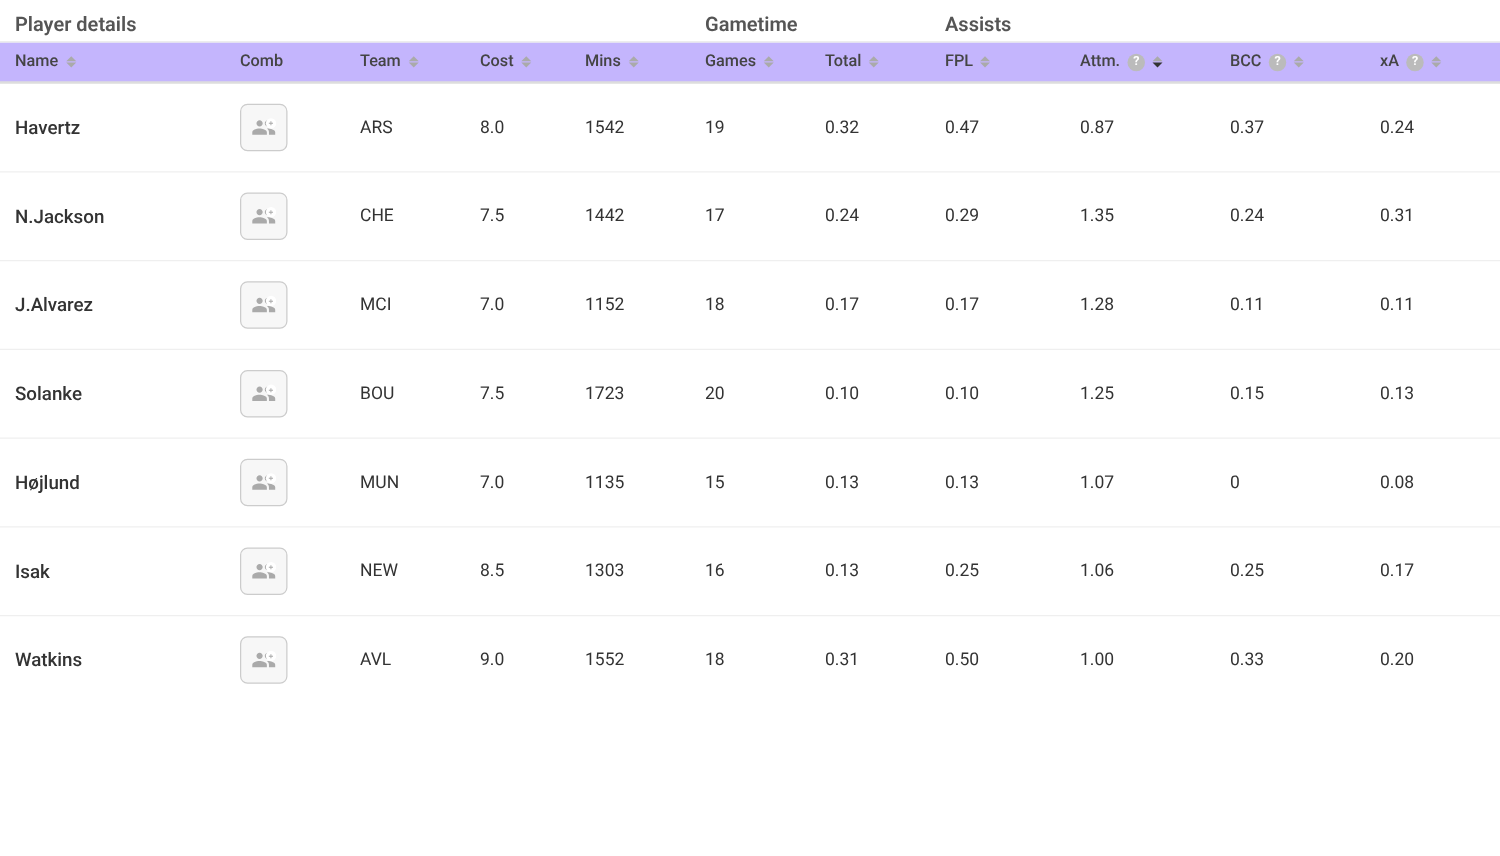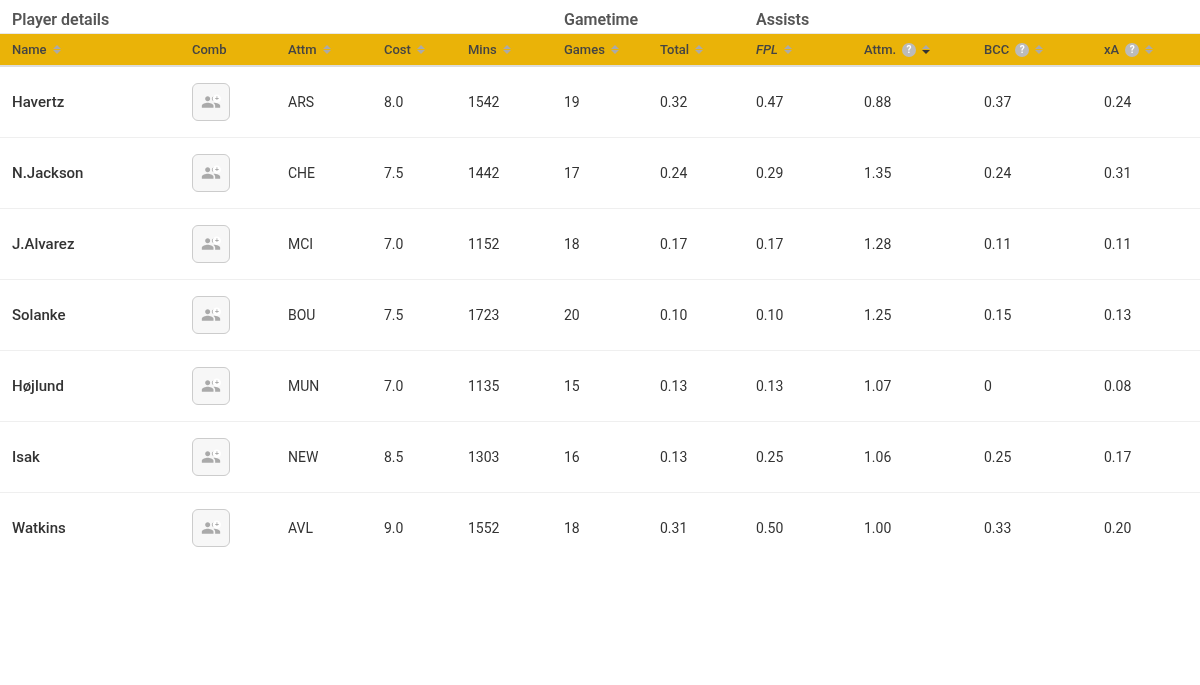--- a/index.html
+++ b/index.html
@@ -33,21 +33,21 @@
       color: #555;
       background: #fff;
     }
 
     thead tr.col-row th {
       padding: 8px 12px;
       text-align: left;
       font-weight: 500;
       font-size: 13px;
       color: #444;
-      background: #eab308;
+      background: #c4b5fd;
       border-top: 1px solid #e8e8e8;
       border-bottom: 2px solid #ddd;
       white-space: nowrap;
       cursor: pointer;
     }
 
     thead tr.col-row th .col-label {
       display: inline-flex;
       align-items: center;
       gap: 4px;
@@ -136,21 +136,21 @@
       fill: #aaa;
     }
 
     th.name-col { width: 150px; }
     th.comb-col { width: 80px; }
     th.team-col { width: 80px; }
     th.cost-col { width: 70px; }
     th.mins-col { width: 80px; }
     th.games-col { width: 80px; }
     th.total-col { width: 80px; }
-    th.fpl-col { width: 90px; font-style: italic; }
+    th.fpl-col { width: 90px; }
     th.attm-col { width: 100px; }
     th.bcc-col { width: 100px; }
     th.xa-col { width: 90px; }
   </style>
 </head>
 <body>
 
 <div class="table-container">
   <table>
     <thead>
@@ -167,21 +167,21 @@
               <span class="sort-up"></span>
               <span class="sort-down"></span>
             </span>
           </span>
         </th>
         <th class="comb-col">
           <span>Comb</span>
         </th>
         <th class="team-col">
           <span class="col-label">
-            <span>Attm</span>
+            <span>Team</span>
             <span class="sort-icon">
               <span class="sort-up"></span>
               <span class="sort-down"></span>
             </span>
           </span>
         </th>
         <th class="cost-col">
           <span class="col-label">
             <span>Cost</span>
             <span class="sort-icon">
@@ -267,21 +267,21 @@
     <circle cx="19" cy="8" r="5" fill="#fff"></circle>
     <text x="19" y="11" text-anchor="middle" font-size="8" fill="#aaa" font-weight="bold">+</text>
   </svg>
             </button></td>
           <td>ARS</td>
           <td>8.0</td>
           <td>1542</td>
           <td>19</td>
           <td>0.32</td>
           <td>0.47</td>
-          <td>0.88</td>
+          <td>0.87</td>
           <td>0.37</td>
           <td>0.24</td>
         </tr>
         <tr>
           <td class="name-cell">N.Jackson</td>
           <td><button class="comb-btn">
               <svg viewBox="0 0 24 24" xmlns="http://www.w3.org/2000/svg">
     <path d="M16 11c1.66 0 2.99-1.34 2.99-3S17.66 5 16 5c-1.66 0-3 1.34-3 3s1.34 3 3 3zm-8 0c1.66 0 2.99-1.34 2.99-3S9.66 5 8 5C6.34 5 5 6.34 5 8s1.34 3 3 3zm0 2c-2.33 0-7 1.17-7 3.5V19h14v-2.5c0-2.33-4.67-3.5-7-3.5zm8 0c-.29 0-.62.02-.97.05 1.16.84 1.97 1.97 1.97 3.45V19h6v-2.5c0-2.33-4.67-3.5-7-3.5z"></path>
     <circle cx="19" cy="8" r="5" fill="#fff"></circle>
     <text x="19" y="11" text-anchor="middle" font-size="8" fill="#aaa" font-weight="bold">+</text>

